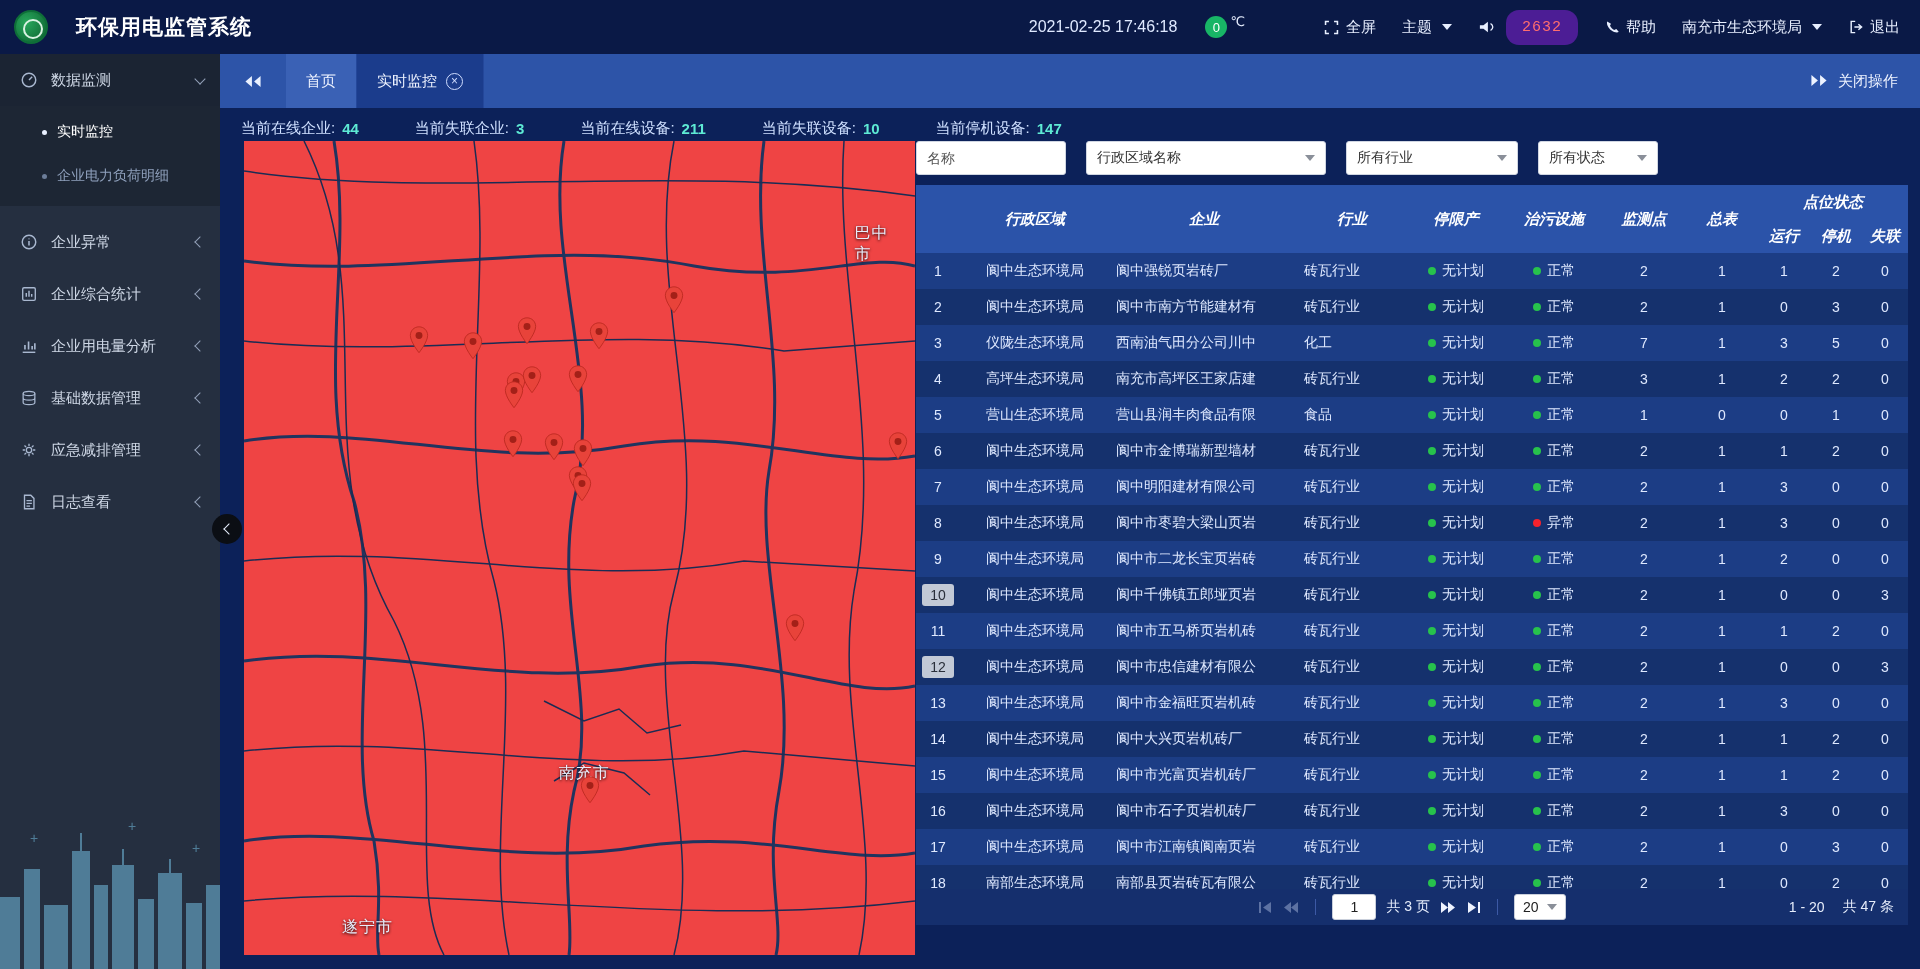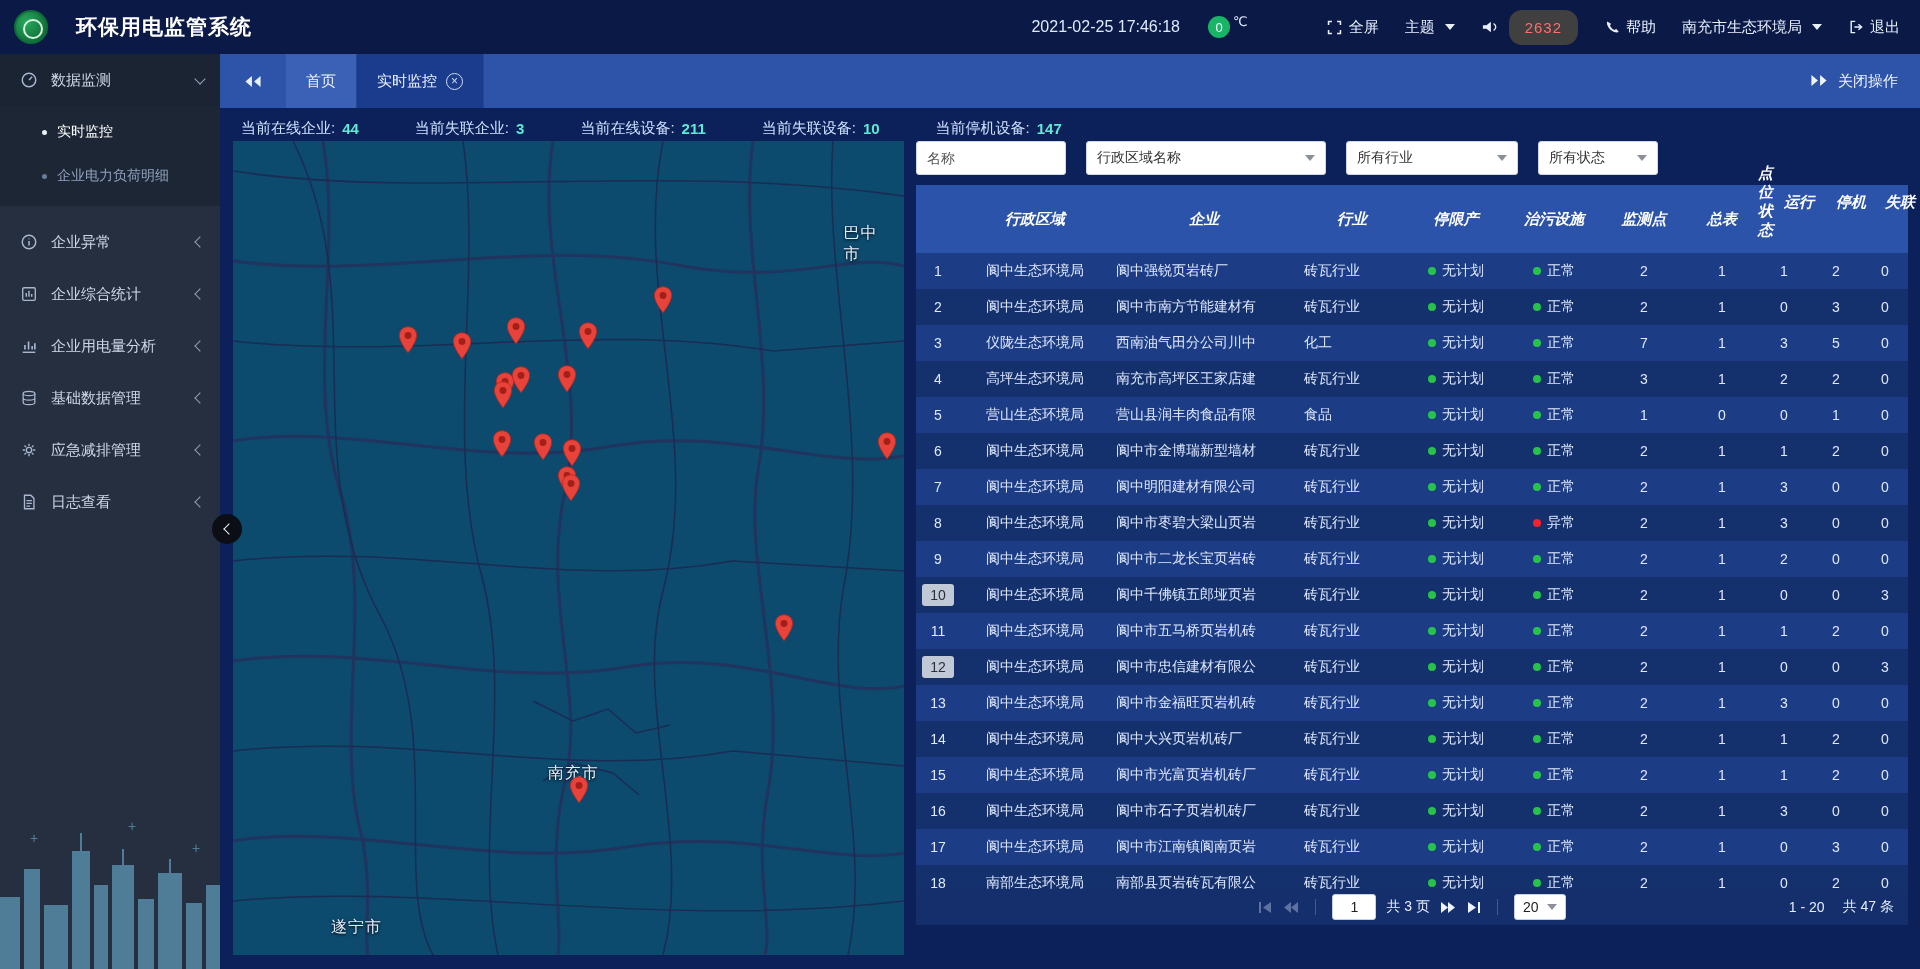--- a/index.html
+++ b/index.html
@@ -18,22 +18,22 @@
   .top-right { display:flex; align-items:center; padding-right:20px; color:#e8efff; font-size:15px; }
   .datetime { font-size:16px; color:#dfe9ff; margin-right:28px; }
   .temp { display:flex; align-items:flex-start; margin-right:52px; }
   .temp-circle { width:22px; height:22px; border-radius:50%; background:#18b566; color:#fff; font-size:13px;
     display:flex; align-items:center; justify-content:center; }
   .temp-unit { font-size:13px; margin-left:3px; margin-top:-2px; }
   .top-item { display:flex; align-items:center; gap:6px; margin-left:26px; cursor:pointer; white-space:nowrap; }
   .top-item svg { display:block; }
   .caret { width:0; height:0; border-left:5px solid transparent; border-right:5px solid transparent;
     border-top:6px solid #e8efff; display:inline-block; margin-left:4px; }
-  .alarm-badge { background:#404040; color:#ff6e6e; border-radius:13px; padding:9px 16px; font-size:15px;
-    margin-left:10px; letter-spacing:1px; }
+  .alarm-badge { background:#4c1d95; color:#ff6e6e; border-radius:13px; padding:9px 16px; font-size:15px;
+    margin-left:10px; letter-spacing:1px;font-family:Liberation Mono, monospace; }
   .spk { margin-left:26px; display:flex; align-items:center; }
 
   
   .sidebar { position:absolute; left:0; top:54px; width:220px; height:915px; background:#252f40; z-index:20; overflow:hidden; }
   .nav-group { height:52px; display:flex; align-items:center; padding:0 16px 0 20px; color:#cfd8e6;
     font-size:15px; cursor:pointer; }
   .nav-group.active { background:#1b2433; }
   .nav-ico { width:20px; height:20px; margin-right:11px; color:#a9b8d0; display:flex; align-items:center; }
   .nav-label { flex:1; }
   .chev { width:8px; height:8px; border-right:1.7px solid #93a1b8; border-bottom:1.7px solid #93a1b8; display:inline-block; }
@@ -60,21 +60,21 @@
     color:#eef3ff; font-size:15px; cursor:pointer; }
 
   
   .statsbar { position:absolute; left:220px; top:108px; width:1700px; height:40px; display:flex;
     align-items:center; padding-left:21px; gap:56px; }
   .stat { display:flex; align-items:center; gap:7px; font-size:15px; }
   .stat .s-label { color:#cfe0ff; }
   .stat .s-value { color:#5eead4;font-weight:bold; }
 
   
-  .map-panel { position:absolute; left:233px; top:141px; width:671px; height:814px; background:#0c4a6e; overflow:hidden; }
+  .map-panel { position:absolute; left:244px; top:141px; width:671px; height:814px; background:#ef4444; overflow:hidden; }
   .map-roads { position:absolute; left:0; top:0; }
   .pin { position:absolute; transform:translate(-50%,-100%); z-index:4; cursor:pointer; }
   .pin path { fill:var(--pin-color,#e8433a); }
   .city-label { position:absolute; transform:translate(-50%,-50%); color:#e8eefc; font-size:16px; z-index:3;
     text-shadow:0 1px 3px #000; letter-spacing:1px; }
   .collapse-handle { position:absolute; left:212px; top:514px; width:30px; height:30px; border-radius:50%;
     background:#0b0e14; z-index:26; display:flex; align-items:center; justify-content:center; cursor:pointer; }
   .collapse-handle .chev { border-color:#e9f0ff; margin-left:3px; }
 
   
@@ -88,21 +88,21 @@
   .f-region { width:240px; } .f-industry { width:172px; } .f-status { width:120px; }
   .sel-caret { width:0; height:0; border-left:5px solid transparent; border-right:5px solid transparent;
     border-top:6px solid #8a8f99; margin-left:8px; }
 
   
   .thead { position:absolute; left:0; top:44px; width:992px; height:68px; background:#2b53a9; display:flex;
     color:#ffffff; font-size:15px; font-weight:bold; }
   .th { display:flex; align-items:center; justify-content:center;font-style:italic; }
   .c0{width:44px}.c1{width:150px}.c2{width:188px}.c3{width:108px}.c4{width:100px}.c5{width:96px}
   .c6{width:84px}.c7{width:72px}.c8{width:52px}.c9{width:52px}.c10{width:46px}
-  .th-group { width:150px; display:flex; flex-direction:row; }
+  .th-group { width:150px; display:flex; flex-direction:column; }
   .th-group-title { height:34px; display:flex; align-items:center; justify-content:center; font-style:italic; }
   .th-group-sub { display:flex; height:34px; }
   .th-group-sub .th { height:34px; }
 
   .tbody { position:absolute; left:0; top:112px; width:992px; height:636px; overflow:hidden; }
   .trow { display:flex; align-items:center; height:36px; color:#dfe9ff; font-size:14px; cursor:pointer; }
   .trow.odd { background:#1c3d85; }
   .trow.even { background:#15316d; }
   .cell { display:flex; align-items:center; justify-content:center; overflow:hidden; white-space:nowrap; }
   .cell.tl { justify-content:flex-start; padding-left:6px; }

